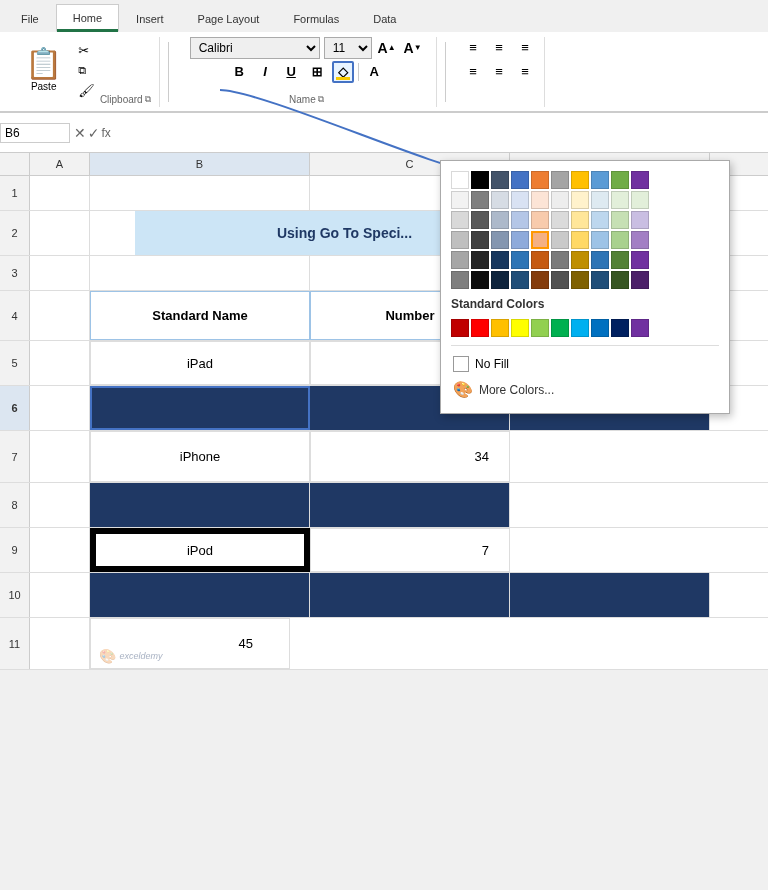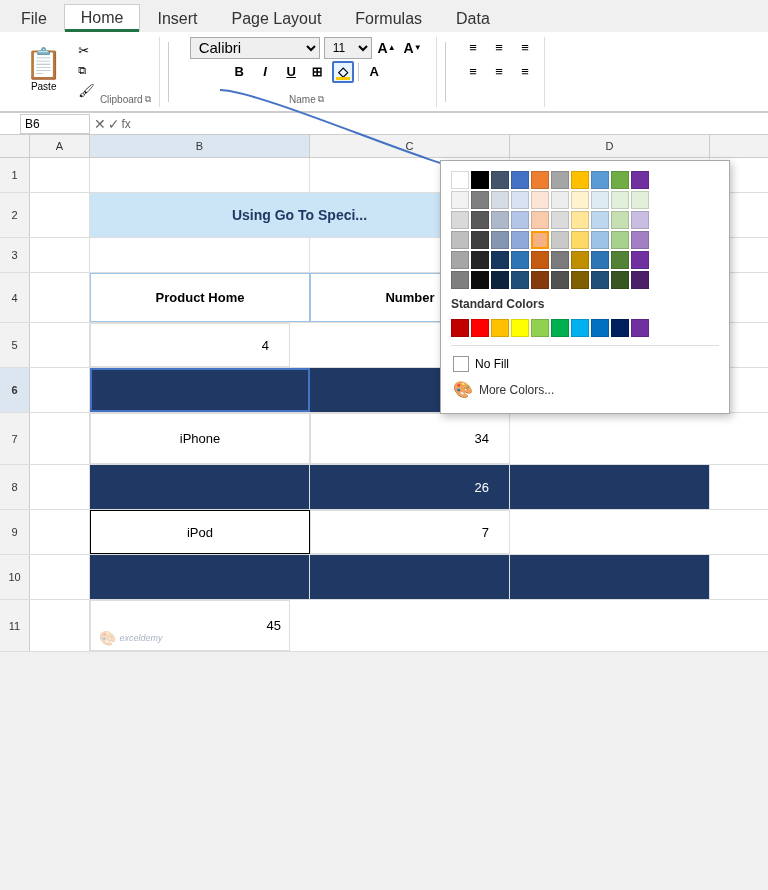--- a/index.html
+++ b/index.html
@@ -21,21 +21,21 @@
     .ribbon-tabs {
       display: flex;
       background: #f0f0f0;
       height: 32px;
       align-items: flex-end;
       padding-left: 4px;
     }
 
     .ribbon-tab {
       padding: 4px 16px;
-      font-size: 16px;
+      font-size: 11px;
       cursor: pointer;
       height: 28px;
       display: flex;
       align-items: center;
       color: #333;
       border: 1px solid transparent;
       border-bottom: none;
     }
 
     .ribbon-tab.active {
@@ -120,21 +120,21 @@
     }
 
     .font-row {
       display: flex;
       align-items: center;
       gap: 4px;
     }
 
     .font-select {
       width: 130px;
-      font-size: 15px;
+      font-size: 12px;
       height: 22px;
       border: 1px solid #aaa;
       padding: 0 4px;
     }
 
     .size-select {
       width: 48px;
       font-size: 12px;
       height: 22px;
       border: 1px solid #aaa;
@@ -169,22 +169,22 @@
       height: 3px;
       background: #f7ca00;
     }
 
     
     .formula-bar {
       background: #fff;
       border-bottom: 1px solid #ccc;
       display: flex;
       align-items: center;
-      height: 22px;
-      padding: 0 20px;
+      height: 40px;
+      padding: 0 0;
       gap: 4px;
     }
 
     .cell-ref {
       width: 70px;
       border: 1px solid #ccc;
       font-size: 12px;
       padding: 0 4px;
       height: 20px;
     }
@@ -499,47 +499,50 @@
     <div class="row-num">1</div>
     <div class="cell cell-a"></div>
     <div class="cell cell-b"></div>
     <div class="cell cell-c"></div>
     <div class="cell cell-d"></div>
   </div>
 
   <div class="sheet-row" style="height:45px;">
     <div class="row-num">2</div>
     <div class="cell cell-a"></div>
-    <div class="cell cell-b" style="width:420px; background:#cce5f6; justify-content:center;">
+    <div class="cell cell-b" style="width:420px; background:#cce5f6; justify-content:center;margin-left:45px;">
       <span style="font-weight:bold; color:#1f3864; font-size:14px;">Using Go To Speci...</span>
     </div>
   </div>
 
   <div class="sheet-row" style="height:35px;">
     <div class="row-num">3</div>
     <div class="cell cell-a"></div>
     <div class="cell cell-b"></div>
     <div class="cell cell-c"></div>
     <div class="cell cell-d"></div>
   </div>
 
   <div class="sheet-row" style="height:50px;">
     <div class="row-num">4</div>
     <div class="cell cell-a"></div>
     <div class="cell cell-b header-cell" style="font-weight:bold; width:220px;">
-      <span>Product Home</span>
+      <span>Standard Name</span>
     </div>
     <div class="cell cell-c header-cell" style="font-weight:bold; width:200px;">
       <span>Number</span>
     </div>
   </div>
 
   <div class="sheet-row" style="height:45px;">
     <div class="row-num">5</div>
     <div class="cell cell-a"></div>
+    <div class="cell cell-b" style="border:1px solid #ddd;">
+      <span>iPad</span>
+    </div>
     <div class="cell cell-c" style="border:1px solid #ddd; justify-content:flex-end; padding-right:20px;">
       <span>4</span>
     </div>
   </div>
 
   <div class="sheet-row" style="height:45px;">
     <div class="row-num" style="background:#dce6f1; font-weight:bold;">6</div>
     <div class="cell cell-a"></div>
     <div class="cell cell-b blue-bg" style="border:2px solid #4472c4;"></div>
     <div class="cell cell-c blue-bg"></div>
@@ -554,49 +557,46 @@
     </div>
     <div class="cell cell-c" style="border:1px solid #ddd; justify-content:flex-end; padding-right:20px;">
       <span>34</span>
     </div>
   </div>
 
   <div class="sheet-row" style="height:45px;">
     <div class="row-num">8</div>
     <div class="cell cell-a"></div>
     <div class="cell cell-b blue-bg"></div>
-    <div class="cell cell-c blue-bg" style="justify-content:flex-end; padding-right:20px;">
-      <span>26</span>
-    </div>
     <div class="cell cell-d blue-bg"></div>
   </div>
 
   <div class="sheet-row" style="height:45px;">
     <div class="row-num">9</div>
     <div class="cell cell-a"></div>
-    <div class="cell cell-b" style="border:1px solid #000000;text-align:center;">
+    <div class="cell cell-b" style="border:6px solid #000000;text-align:center;">
       <span>iPod</span>
     </div>
     <div class="cell cell-c" style="border:1px solid #ddd; justify-content:flex-end; padding-right:20px;">
       <span>7</span>
     </div>
   </div>
 
   <div class="sheet-row" style="height:45px;">
     <div class="row-num">10</div>
     <div class="cell cell-a"></div>
     <div class="cell cell-b blue-bg"></div>
     <div class="cell cell-c blue-bg"></div>
     <div class="cell cell-d blue-bg"></div>
   </div>
 
   <div class="sheet-row" style="height:52px; position:relative;">
     <div class="row-num">11</div>
     <div class="cell cell-a"></div>
-    <div class="cell cell-c" style="border:1px solid #ddd; justify-content:flex-end; padding-right:8px; position:relative;">
+    <div class="cell cell-c" style="border:1px solid #ddd; justify-content:flex-end; padding-right:36px; position:relative;">
       <span>45</span>
 
       <div style="position:absolute; bottom:4px; left:8px; display:flex; align-items:center; gap:3px; opacity:0.4;">
         <span style="font-size:14px; color:#4472c4;">🎨</span>
         <span style="font-size:9px; color:#1f3864; font-style:italic;">exceldemy</span>
       </div>
     </div>
   </div>
 </div>
 

